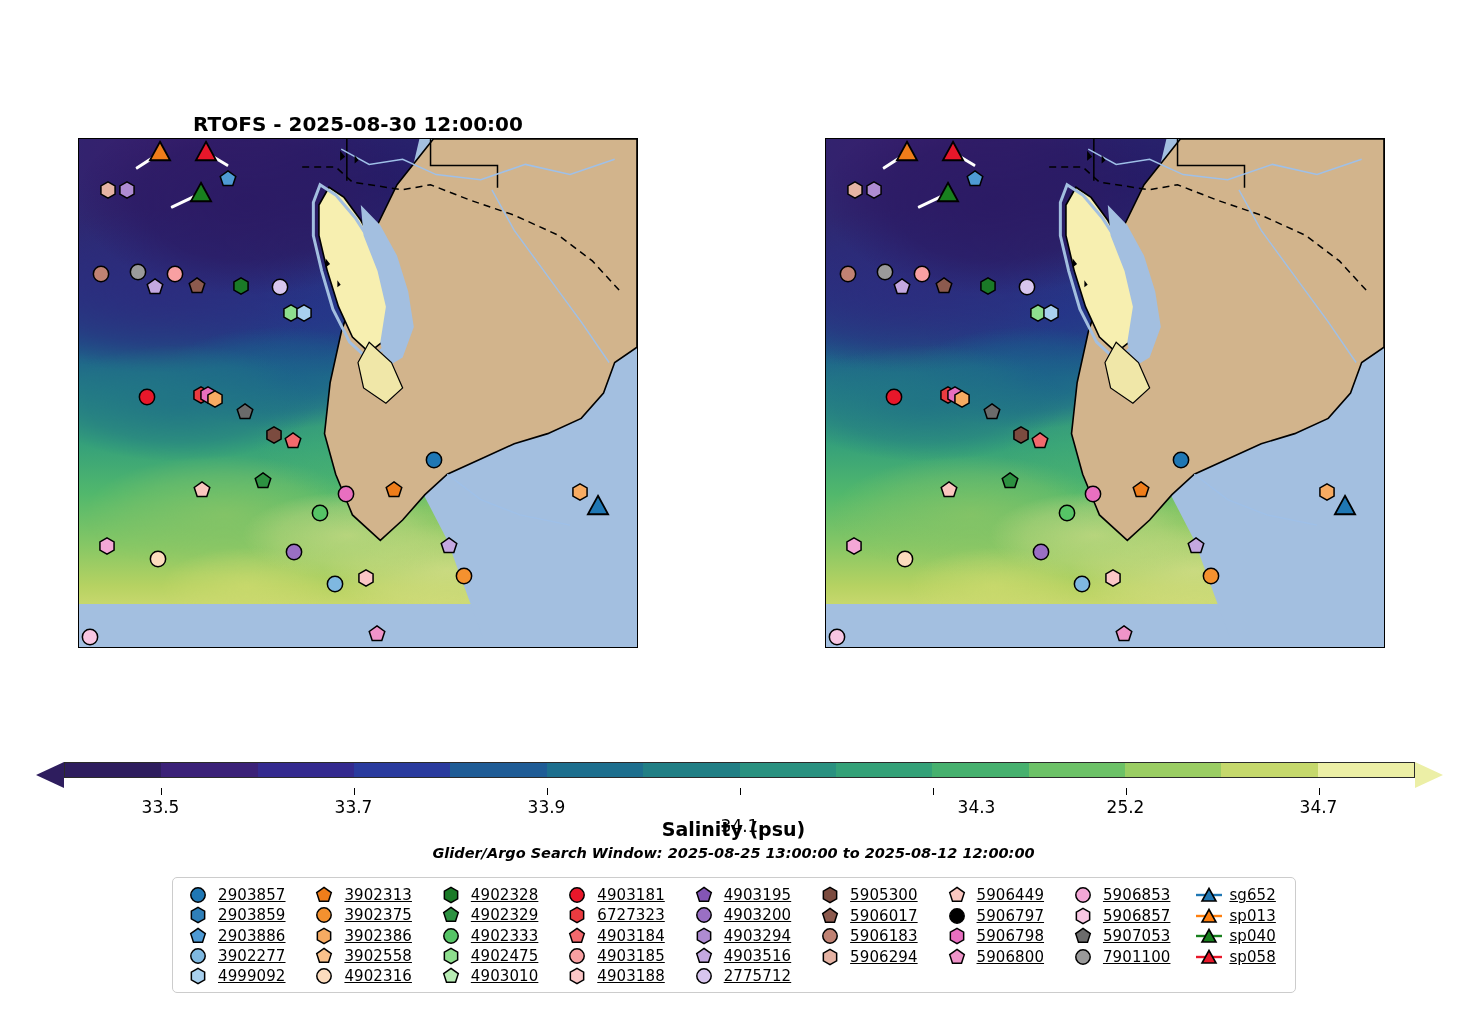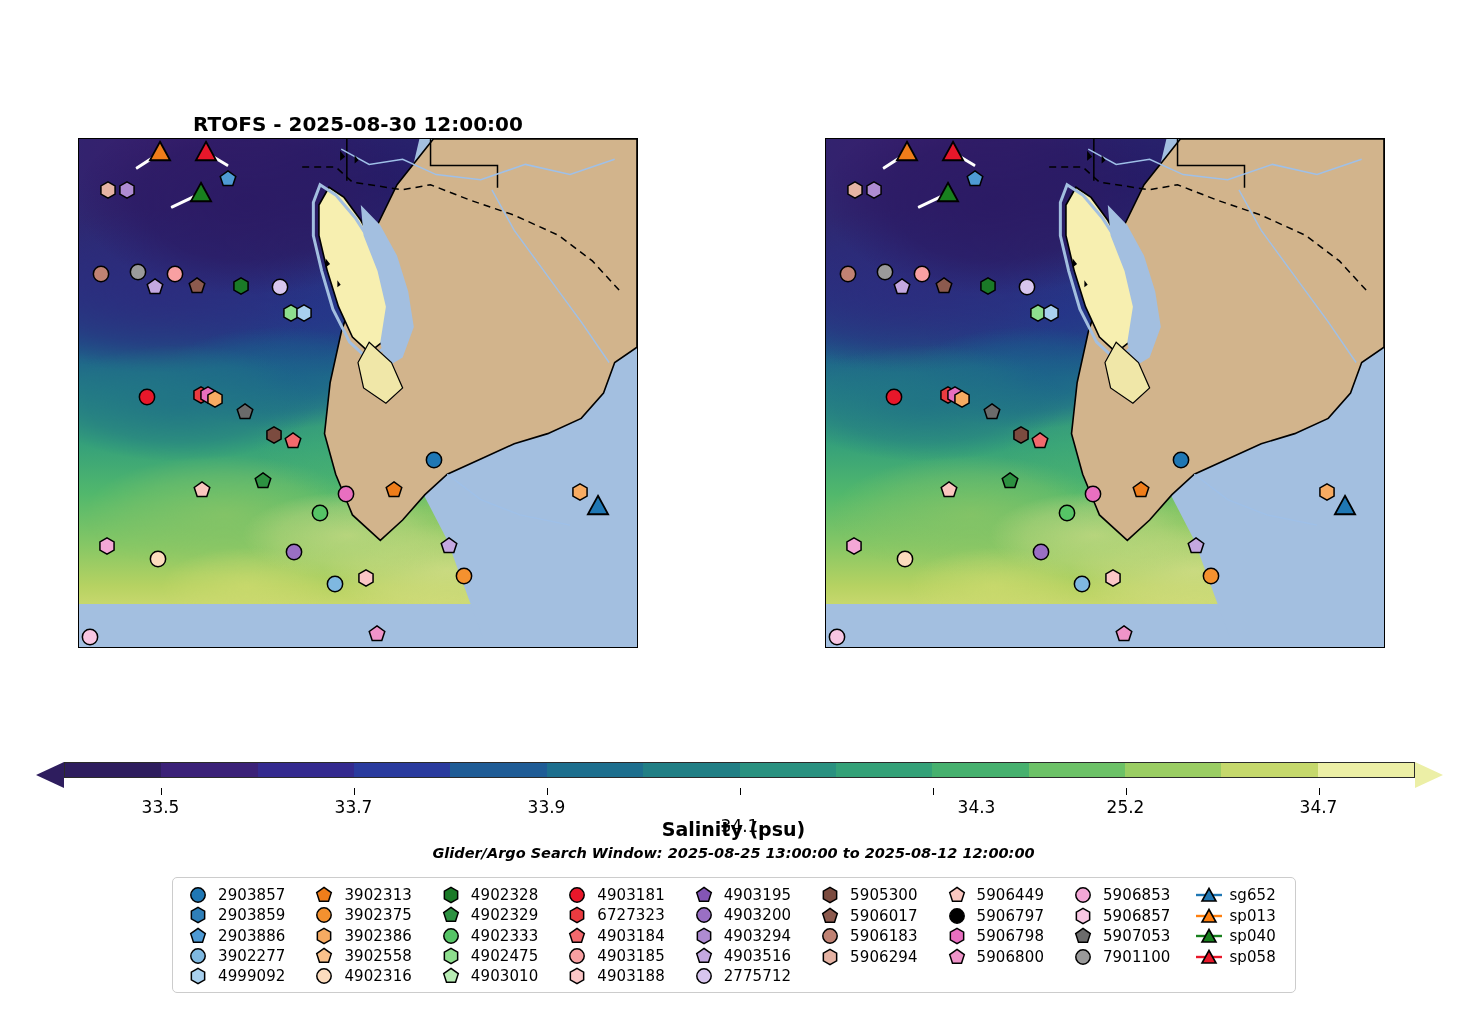--- a/index.html
+++ b/index.html
@@ -118,21 +118,21 @@
     position:absolute;left:0;width:1467px;top:845px;text-align:center;
     font-size:14.5px;font-weight:bold;font-style:italic;color:#000;
   }
 
   
   #legend{
     position:absolute;left:172px;top:877px;width:1124px;height:116px;
     border:1px solid #cccccc;border-radius:5px;background:#ffffff;
     box-sizing:border-box;padding:7px 10px 6px 12px;
   }
-  #legend-grid{display:flex;gap:16px;height:100%;}
+  #legend-grid{display:flex;gap:16px;height:100%;text-decoration:underline;}
   .lg-col{display:flex;flex-direction:column;justify-content:flex-start;}
   .lg-col.w-num{width:137px;}
   .lg-col.w-gl{width:110px;}
   .lg-item{display:flex;align-items:center;height:20.5px;gap:7px;}
   .lg-item .glyph{width:26px;display:flex;align-items:center;justify-content:center;flex:0 0 26px;}
   .lg-item .glyph svg{display:block;overflow:visible;}
   .lg-item .txt{font-size:15px;color:#000;white-space:nowrap;letter-spacing:.1px;}
 </style>
 </head>
 <body>

